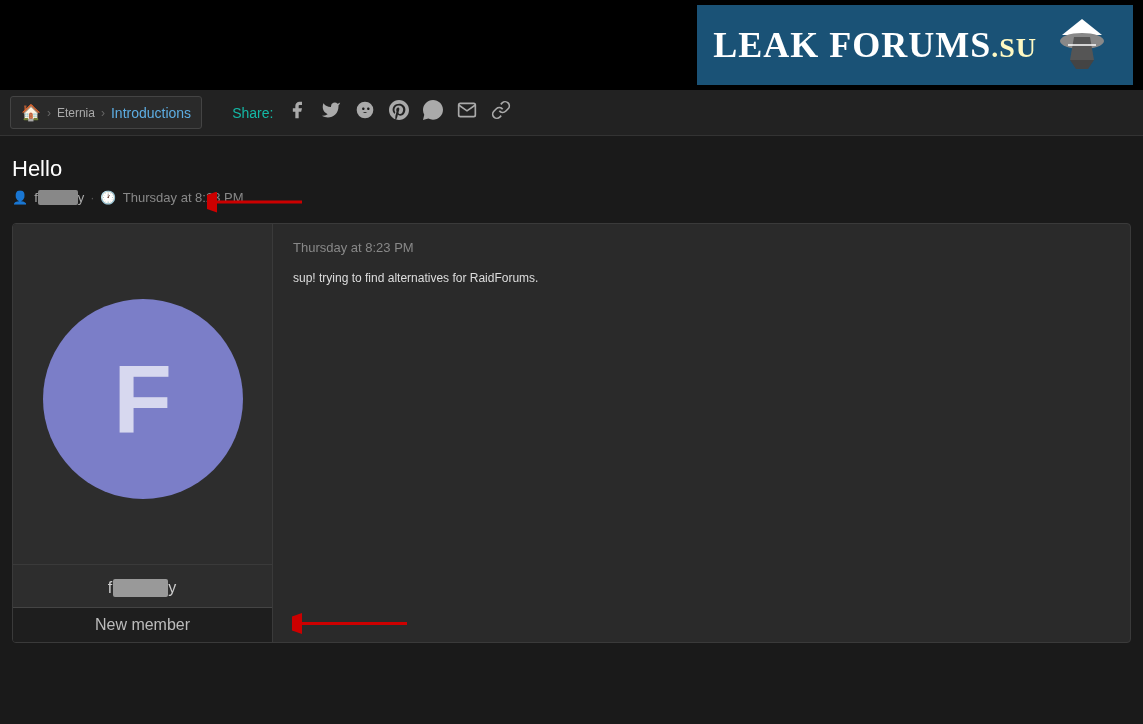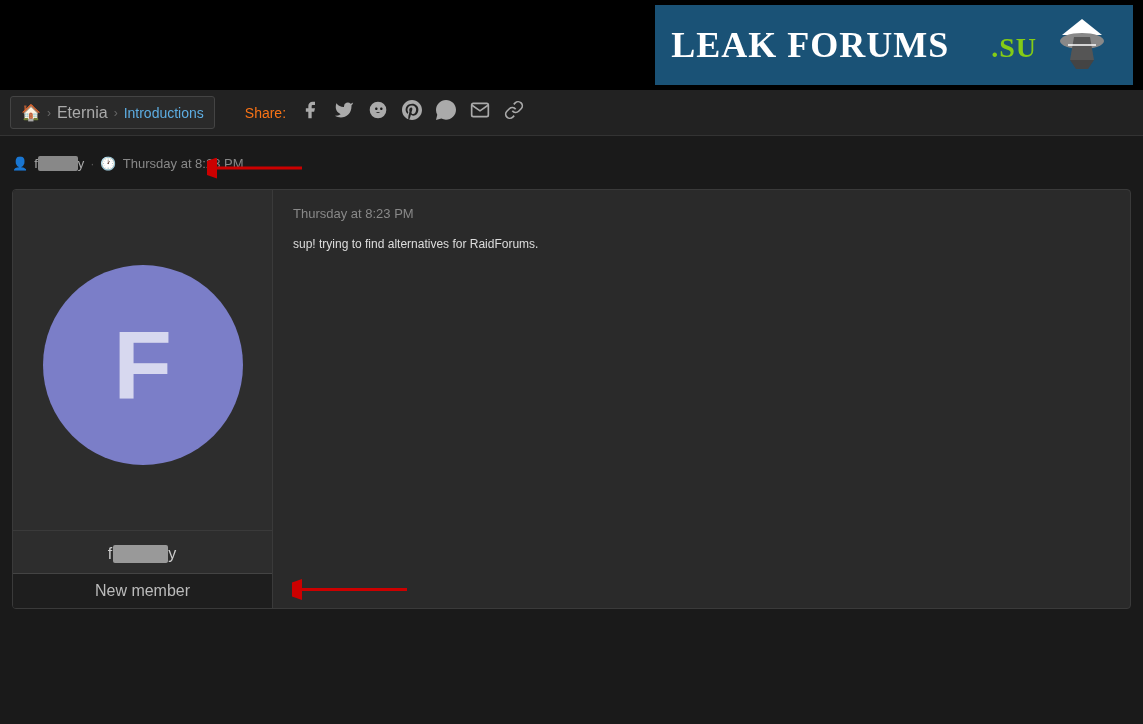--- a/index.html
+++ b/index.html
@@ -35,23 +35,22 @@
     .banner-text {
       color: #fff;
       font-size: 36px;
       font-weight: bold;
       letter-spacing: 1px;
       text-transform: uppercase;
       font-family: Georgia, serif;
     }
 
     .banner-text .su {
-      color: #84cc16;
+      color: #fef9c3;
       font-size: 28px;
-      margin-left: 42px;
     }
 
     .banner-icon {
       width: 70px;
       height: 70px;
       margin-left: 10px;
       display: flex;
       align-items: center;
       justify-content: center;
     }
@@ -82,38 +81,38 @@
     }
 
     .breadcrumb-separator {
       color: #666;
       font-size: 12px;
     }
 
     .breadcrumb-link {
       color: #aaa;
       text-decoration: none;
-      font-size: 16px;
+      font-size: 12px;
     }
 
     .breadcrumb-current {
       color: #5dade2;
       font-size: 14px;
       font-weight: normal;
     }
 
     .share-section {
       display: flex;
       align-items: center;
       margin-left: 30px;
       gap: 14px;
     }
 
     .share-label {
-      color: #f97316;
+      color: #14b8a6;
       font-size: 14px;
     }
 
     .share-icon {
       color: #aaa;
       font-size: 18px;
       cursor: pointer;
       text-decoration: none;
     }
 
@@ -338,20 +337,21 @@
       <svg width="20" height="20" viewBox="0 0 24 24" fill="none" stroke="#aaa" stroke-width="2">
           <path d="M10 13a5 5 0 0 0 7.54.54l3-3a5 5 0 0 0-7.07-7.07l-1.72 1.71"></path>
           <path d="M14 11a5 5 0 0 0-7.54-.54l-3 3a5 5 0 0 0 7.07 7.07l1.71-1.71"></path>
         </svg>
     </a>
   </div>
 </div>
 
 <div class="main-content">
 
+  <h1 class="post-title">Hello</h1>
 
   <div class="post-meta">
     <span class="user-icon">👤</span>
     <span class="username" style="cursor:pointer; color:#aaa;">
       <span>f</span><span style="background:#888;color:transparent;border-radius:2px;padding:0 2px;display:inline-block;min-width:40px;">&nbsp;&nbsp;&nbsp;&nbsp;&nbsp;&nbsp;</span><span>y</span>
     </span>
     <span class="dot">·</span>
     <span class="clock-icon">🕐</span>
     <span class="timestamp">Thursday at 8:23 PM</span>
 

